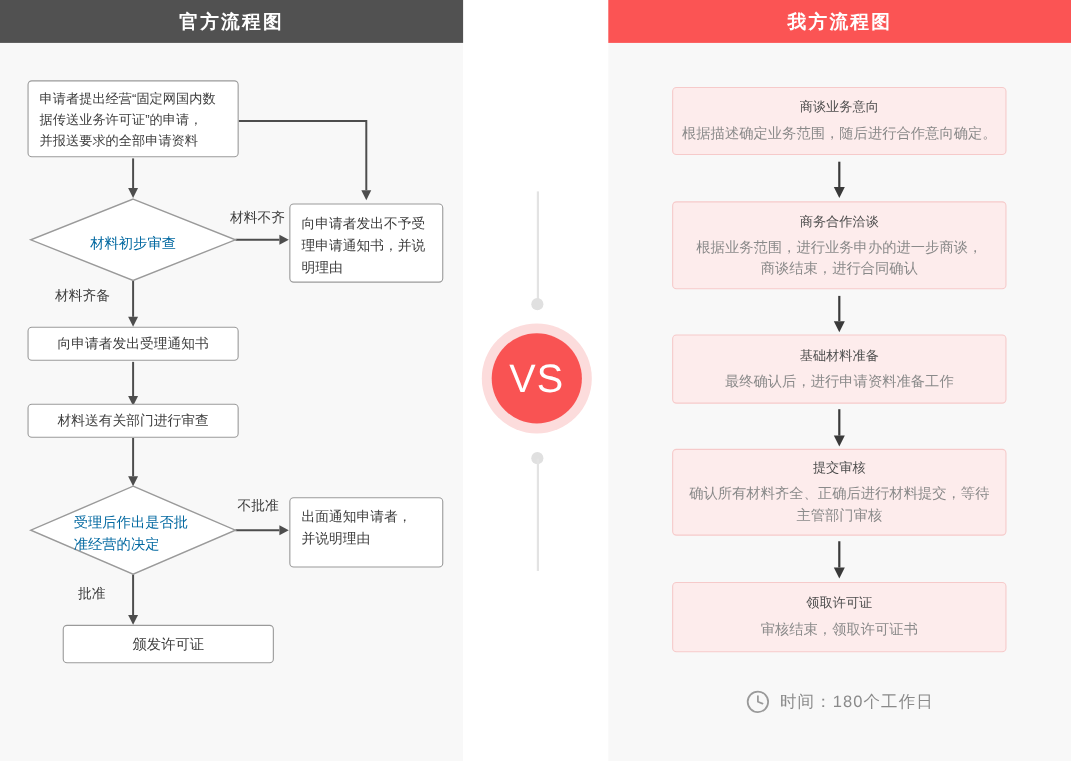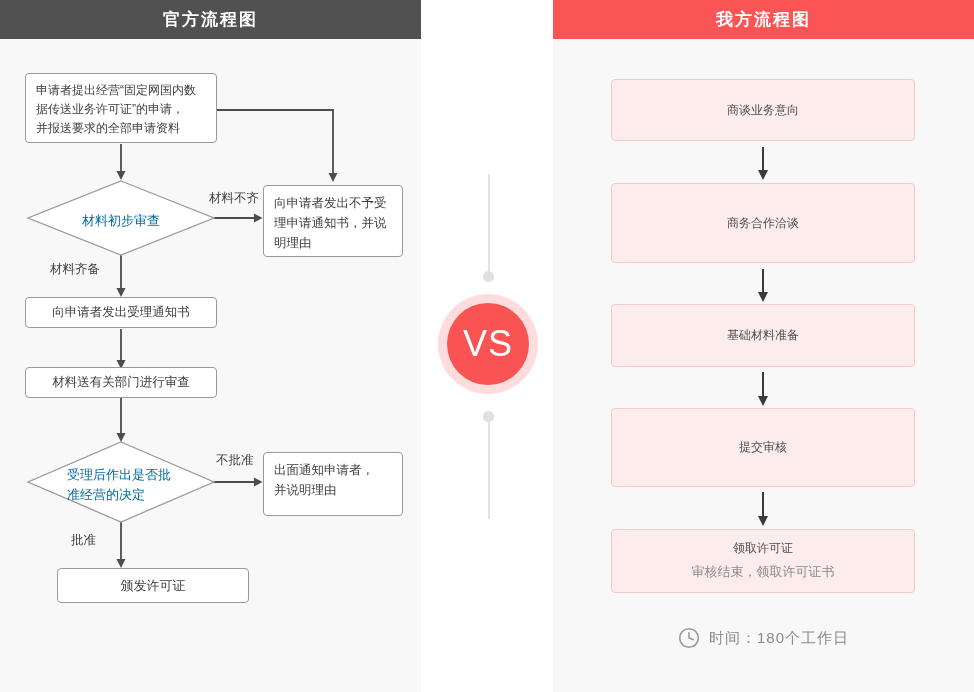--- a/index.html
+++ b/index.html
@@ -148,29 +148,35 @@
 <div class="abs divider-dot" style="top:271px;"></div>
 <div class="abs" id="vs-ring"></div>
 <div class="abs" id="vs-circle">
   <span>VS</span>
 </div>
 <div class="abs divider-dot" style="top:411px;"></div>
 <div class="abs divider-line" style="top:417px;height:102px;"></div>
 
 <div class="step-box" style="top:79px;height:62px;">
   <div class="step-title">商谈业务意向</div>
+  <div class="step-desc">根据描述确定业务范围，随后进行合作意向确定。</div>
 </div>
 <div class="step-box" style="top:183px;height:80px;">
   <div class="step-title">商务合作洽谈</div>
+  <div class="step-desc">根据业务范围，进行业务申办的进一步商谈，
+商谈结束，进行合同确认</div>
 </div>
 <div class="step-box" style="top:304px;height:63px;">
   <div class="step-title">基础材料准备</div>
+  <div class="step-desc">最终确认后，进行申请资料准备工作</div>
 </div>
 <div class="step-box" style="top:408px;height:79px;">
   <div class="step-title">提交审核</div>
+  <div class="step-desc">确认所有材料齐全、正确后进行材料提交，等待
+主管部门审核</div>
 </div>
 <div class="step-box" style="top:529px;height:64px;">
   <div class="step-title">领取许可证</div>
   <div class="step-desc">审核结束，领取许可证书</div>
 </div>
 
 <div id="time-row">
   <svg width="22" height="22" viewBox="0 0 22 22">
     <circle cx="11" cy="11" r="9.3" fill="none" stroke="#9a9a9a" stroke-width="1.6"></circle>
     <path d="M11 5.8 L11 11 L15.2 12.6" fill="none" stroke="#9a9a9a" stroke-width="1.6" stroke-linecap="round" stroke-linejoin="round"></path>

